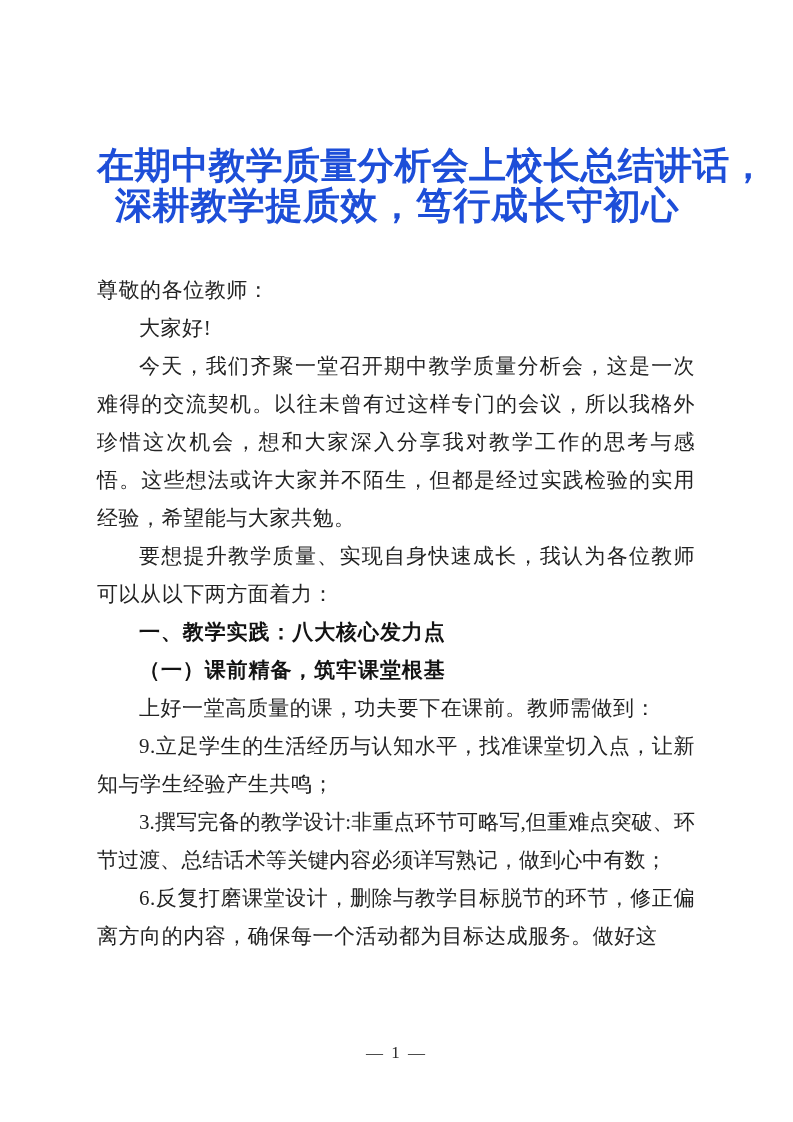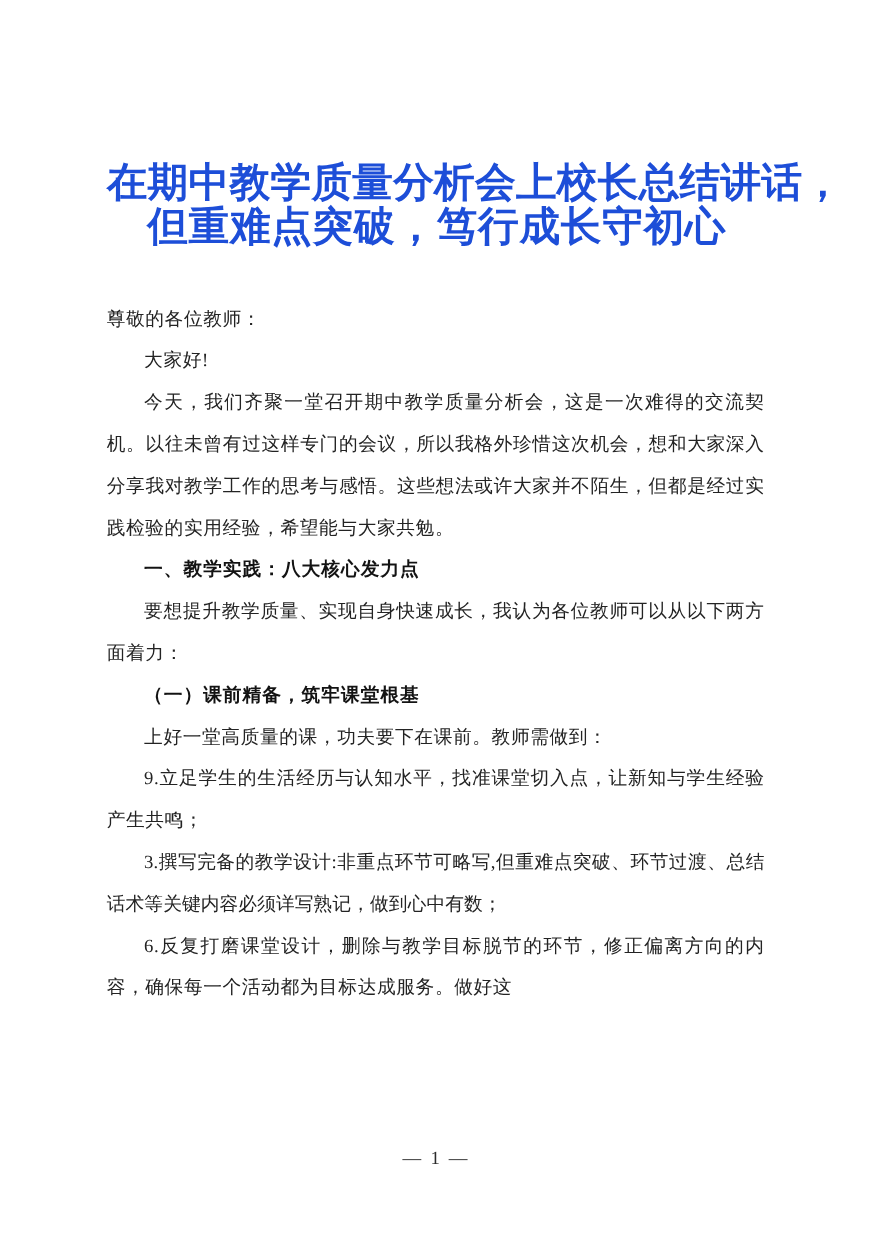--- a/index.html
+++ b/index.html
@@ -44,21 +44,21 @@
   .body-block {
     position: absolute;
     left: 97px;
     top: 271px;
     width: 598px;
   }
 
   p.para {
     margin: 0;
     font-family: "Liberation Serif", "DejaVu Serif", serif;
-    font-size: 17px;
+    font-size: 21px;
     line-height: 38px;
     color: #232323;
     text-align: justify;
     text-justify: inter-ideograph;
     letter-spacing: 0.55px;
     white-space: pre-wrap;
   }
   p.indent { text-indent: 2em; }
   p.noindent { text-indent: 0; }
   p.heading {
@@ -82,34 +82,34 @@
     letter-spacing: 2px;
   }
 </style>
 </head>
 <body>
 
 <div class="page">
 
   <div class="doc-title">
     <span class="tline tline-1">在期中教学质量分析会上校长总结讲话，</span>
-    <span class="tline tline-2">但重难点突破，笃行成长守初心</span>
+    <span class="tline tline-2">深耕教学提质效，笃行成长守初心</span>
   </div>
 
   <div class="body-block">
 
     <p class="para noindent">尊敬的各位教师：</p>
 
     <p class="para indent">大家好!</p>
 
     <p class="para indent">今天，我们齐聚一堂召开期中教学质量分析会，这是一次难得的交流契机。以往未曾有过这样专门的会议，所以我格外珍惜这次机会，想和大家深入分享我对教学工作的思考与感悟。这些想法或许大家并不陌生，但都是经过实践检验的实用经验，希望能与大家共勉。</p>
 
+    <p class="para indent">要想提升教学质量、实现自身快速成长，我认为各位教师可以从以下两方面着力：</p>
+
     <p class="para heading">一、教学实践：八大核心发力点</p>
-
-    <p class="para indent">要想提升教学质量、实现自身快速成长，我认为各位教师可以从以下两方面着力：</p>
 
     <p class="para heading">（一）课前精备，筑牢课堂根基</p>
 
     <p class="para indent">上好一堂高质量的课，功夫要下在课前。教师需做到：</p>
 
 
     <p class="para indent">9.立足学生的生活经历与认知水平，找准课堂切入点，让新知与学生经验产生共鸣；</p>
 
     <p class="para indent tight">3.撰写完备的教学设计:非重点环节可略写,但重难点突破、环节过渡、总结话术等关键内容必须详写熟记，做到心中有数；</p>
 

